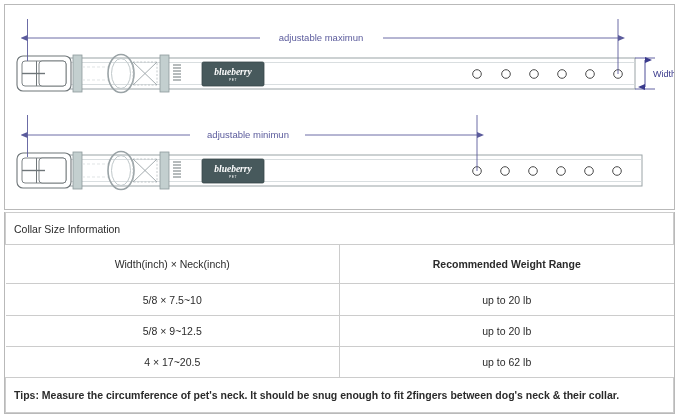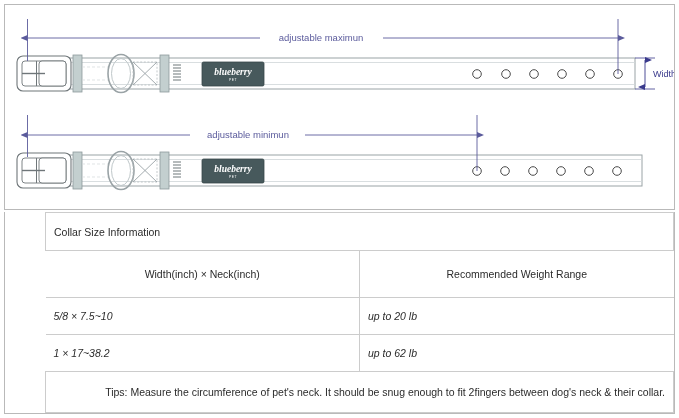--- a/index.html
+++ b/index.html
@@ -41,21 +41,20 @@
   #table-panel {
     position: absolute;
     left: 4px;
     top: 212px;
     width: 671px;
     height: 202px;
     border: 1px solid #b9b9b9;
     border-top: none;
     box-sizing: border-box;
     background: #ffffff;
-    padding-left: 40px;
   }
   table.size-table {
     width: 100%;
     height: 100%;
     border-collapse: collapse;
     table-layout: fixed;
   }
   table.size-table td {
     border: 1px solid #cccccc;
     color: #2b2b2b;
@@ -70,35 +69,36 @@
     border-left: none;
     border-right: none;
     border-top: none;
   }
   td.header-cell {
     text-align: center;
     height: 34px;
     font-size: 11px;
   }
   td.header-cell.left-col { border-left: none; }
-  td.header-cell.right-col { border-right: none; }
+  td.header-cell.right-col { border-right: none; font-weight: bold; }
   td.data-cell {
+    text-align: center;
     height: 27px;
-    font-style: italic;
   }
   td.data-cell.left-col { border-left: none; }
   td.data-cell.right-col { border-right: none; }
   td.tips-cell {
-    text-align: right;
+    text-align: left;
     font-size: 10.5px;
     height: 30px;
     border-left: none;
     border-right: none;
     border-bottom: none;
     color: #2b2b2b;
+    font-weight: bold;
   }
   .col-split { width: 51.3%; }
 
   
   text.dim-label {
     font-family: "Liberation Sans", sans-serif;
     font-size: 9.5px;
     fill: #5b5b9c;
   }
   text.width-label {
@@ -291,21 +291,25 @@
         </tr>
         <tr>
           <td class="header-cell left-col col-split">Width(inch)  ×  Neck(inch)</td>
           <td class="header-cell right-col">Recommended Weight Range</td>
         </tr>
         <tr>
           <td class="data-cell left-col">5/8 × 7.5~10</td>
           <td class="data-cell right-col">up to 20 lb</td>
         </tr>
         <tr>
-          <td class="data-cell left-col">1 × 17~38.2</td>
+          <td class="data-cell left-col">5/8 × 9~12.5</td>
+          <td class="data-cell right-col">up to 20 lb</td>
+        </tr>
+        <tr>
+          <td class="data-cell left-col">4 × 17~20.5</td>
           <td class="data-cell right-col">up to 62 lb</td>
         </tr>
         <tr>
           <td class="tips-cell" colspan="2">Tips: Measure the circumference of pet's neck. It should be snug enough to fit 2fingers between dog's neck &amp; their collar.</td>
         </tr>
       </tbody>
     </table>
   </div>
 
 </div>

